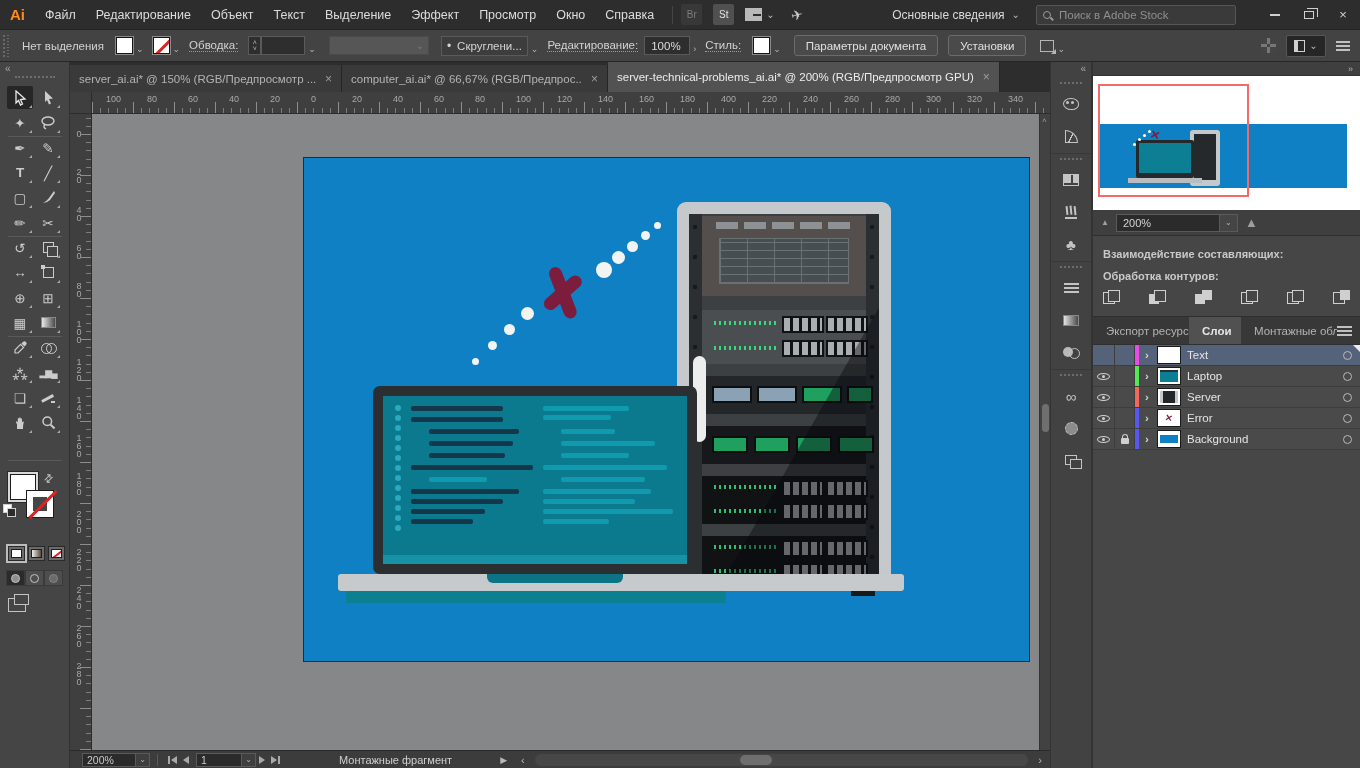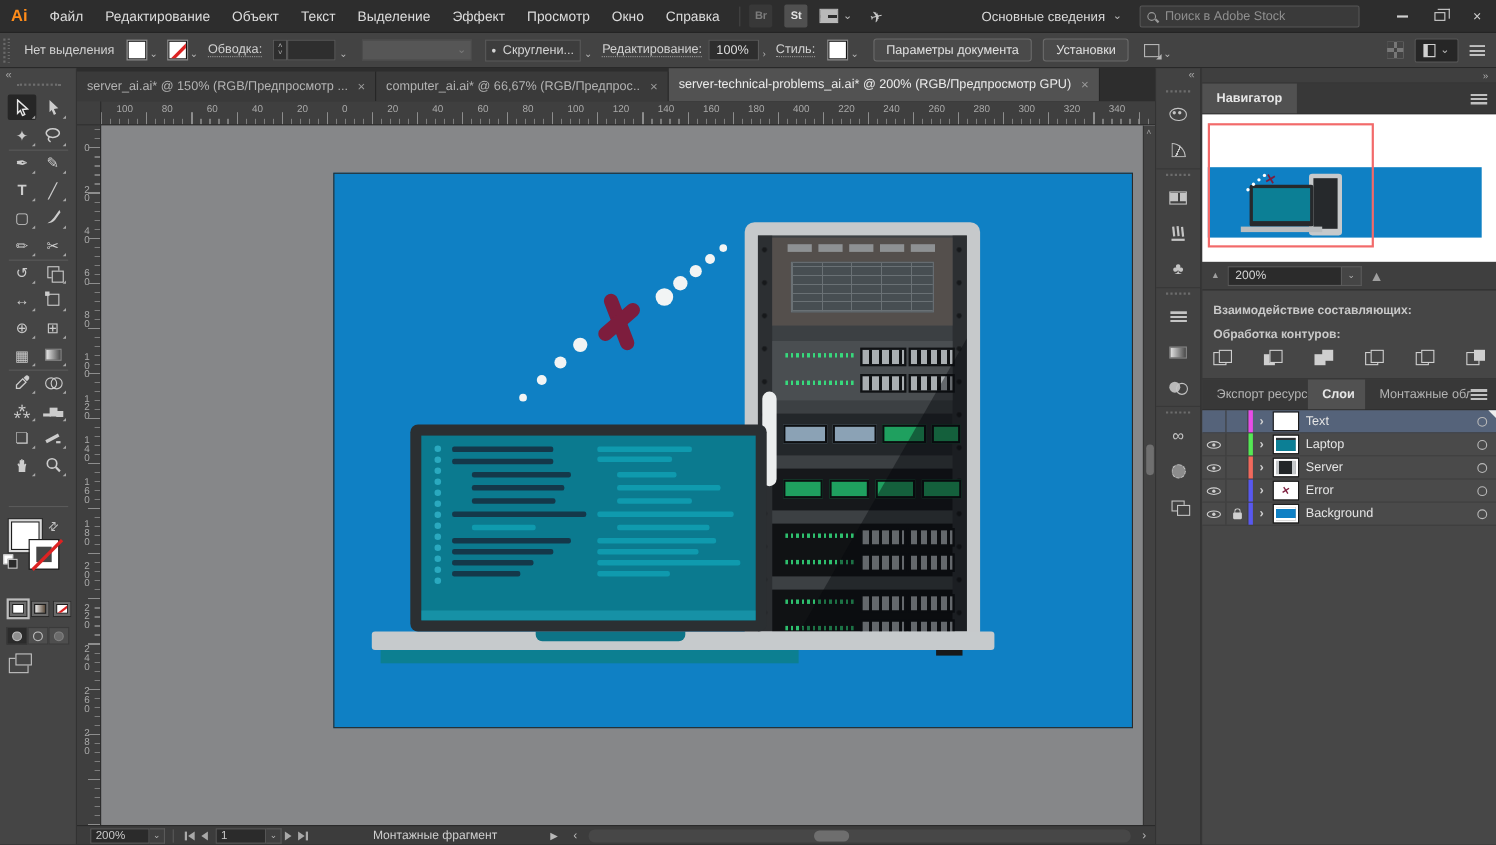--- a/index.html
+++ b/index.html
@@ -5,21 +5,21 @@
   html,body{margin:0;padding:0;background:#2e2e2e;}
   *{box-sizing:border-box;}
   .app{position:relative;width:1360px;height:768px;background:#2e2e2e;overflow:hidden;
        font-family:"Liberation Sans",sans-serif;color:#d4d4d4;font-size:12px;-webkit-font-smoothing:antialiased;}
 
   
   .menubar{height:30px;background:#2d2d2d;display:flex;align-items:center;border-bottom:1px solid #242424;}
   .ai-logo{color:#ff8c1a;font-weight:bold;font-size:15px;padding:0 10px 0 10px;}
   .mitem{padding:0 10px;height:30px;line-height:30px;color:#dcdcdc;font-size:12.5px;cursor:default;}
   .mb-sep{width:1px;height:18px;background:#454545;margin:0 8px;}
-  .sqbtn{width:21px;height:21px;border-radius:2px;font-size:10px;font-weight:bold;display:flex;align-items:center;justify-content:center;margin-right:11px;text-align:center;}
+  .sqbtn{width:21px;height:21px;border-radius:2px;font-size:10px;font-weight:normal;display:flex;align-items:center;justify-content:center;margin-right:11px;text-align:center;}
   .sqbtn.br{background:#383838;color:#7c7c7c;}
   .sqbtn.st{background:#505050;color:#e4e4e4;}
   .arr-icon{width:17px;height:13px;margin-right:4px;position:relative;background:linear-gradient(90deg,#b9b9b9 0 7px,transparent 7px),linear-gradient(#b9b9b9 0 5px,transparent 5px 7px,#b9b9b9 7px 12px,transparent 12px);background-size:100% 100%;border:1px solid #b9b9b9;}
   .chev{color:#b9b9b9;font-size:10px;line-height:1;}
   .rocket{margin:0 14px 0 16px;color:#c9c9c9;font-size:14px;transform:rotate(-14deg);display:inline-block;}
   .mb-right{margin-left:auto;display:flex;align-items:center;}
   .workspace{display:flex;align-items:center;gap:7px;margin-right:16px;color:#d9d9d9;font-size:12px;}
   .searchbox{width:200px;height:20px;background:#3a3a3a;border:1px solid #565656;border-radius:2px;display:flex;align-items:center;padding:0 6px;margin-right:22px;}
   .mag{width:8px;height:8px;border:1.5px solid #9a9a9a;border-radius:50%;position:relative;flex:none;}
   .mag::after{content:'';position:absolute;left:6px;top:6px;width:4px;height:1.5px;background:#9a9a9a;transform:rotate(45deg);}
@@ -706,26 +706,20 @@
           </span>
         <span class="dicon">
             <span class="d-art"></span>
           </span>
       </div>
     </div>
 
     <div class="panels">
       <div class="pcollapse">»</div>
 
-      <div class="ptabrow">
-        <span class="ptab">Навигатор</span>
-        <span class="pmenu">
-            <span class="hamb"></span>
-          </span>
-      </div>
       <div class="nav-thumb">
         <div class="nt-blue">
           <span style="position:absolute;left:92px;top:6px;width:30px;height:56px;background:#c6c9cb;border-radius:3px;"></span>
           <span style="position:absolute;left:96px;top:10px;width:22px;height:46px;background:#26292c;"></span>
           <span style="position:absolute;left:38px;top:16px;width:58px;height:38px;background:#26292c;border-radius:2px;"></span>
           <span style="position:absolute;left:41px;top:19px;width:52px;height:30px;background:#0c7f95;"></span>
           <span style="position:absolute;left:30px;top:54px;width:74px;height:5px;background:#b9bdbf;"></span>
           <span style="position:absolute;left:52px;top:4px;color:#7d1d3d;font-size:12px;font-weight:bold;transform:rotate(14deg);">✕</span>
           <span style="position:absolute;left:40px;top:14px;width:3px;height:3px;border-radius:50%;background:#fff;box-shadow:5px -4px 0 #fff,10px -8px 0 #fff,-5px 5px 0 #fff;"></span>
         </div>

